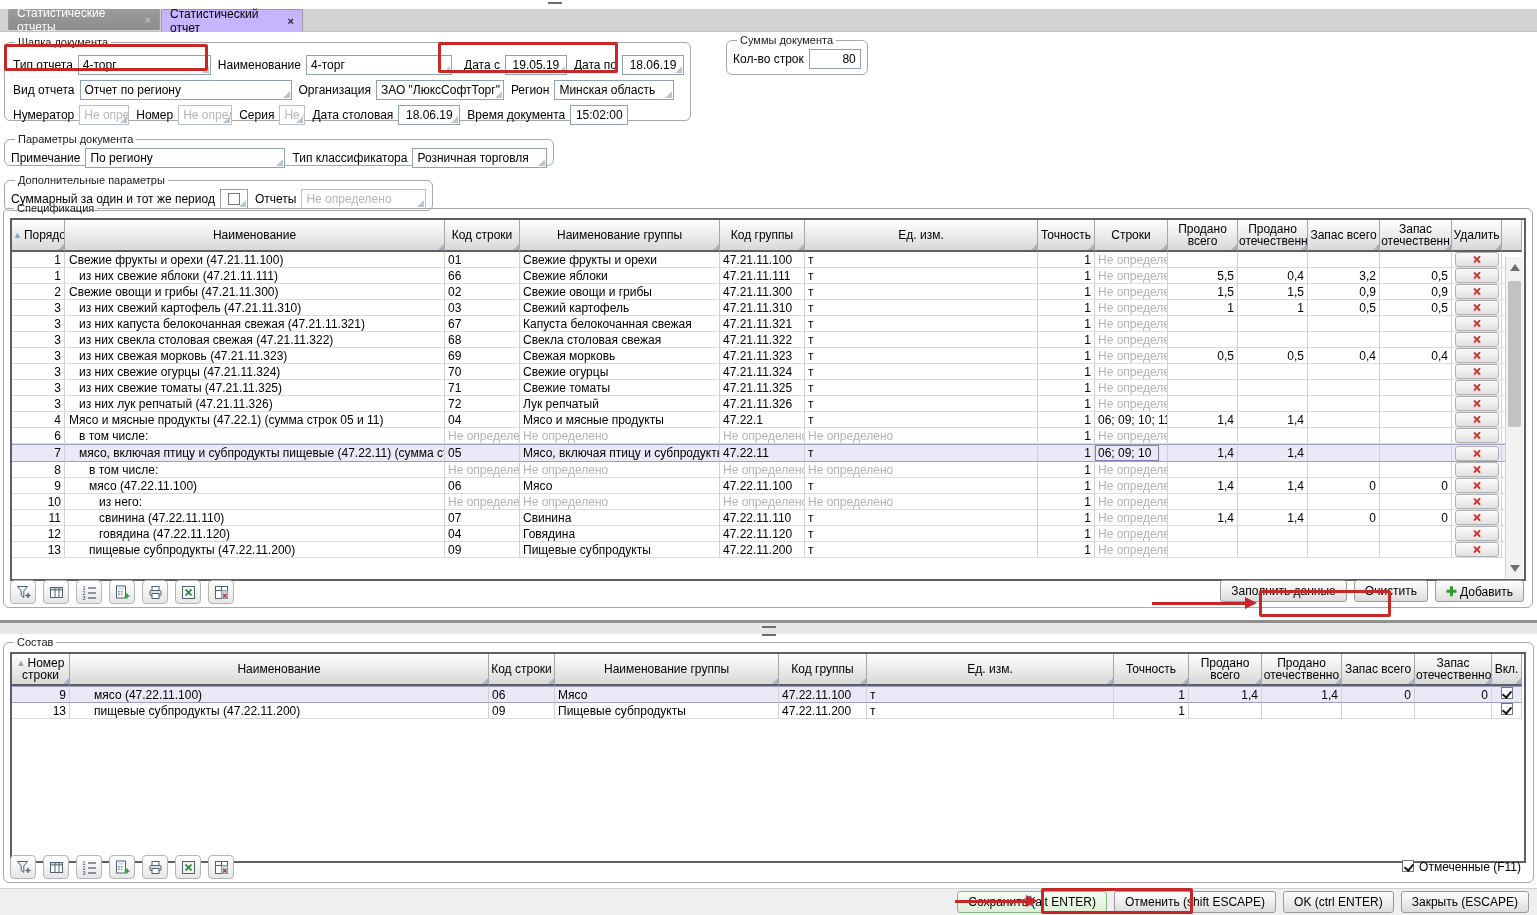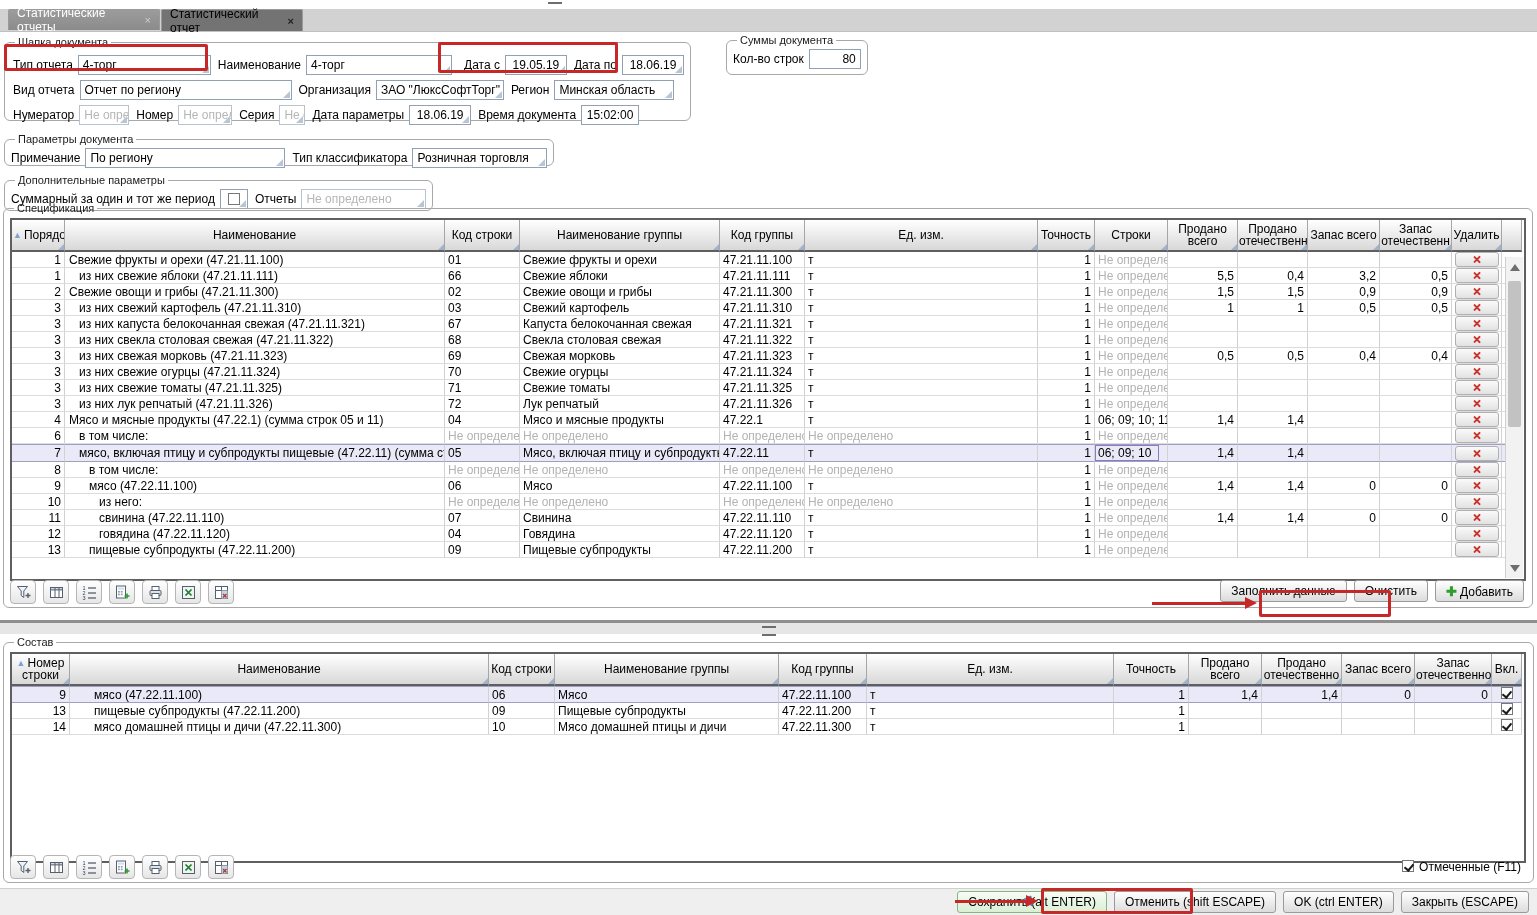--- a/index.html
+++ b/index.html
@@ -5,21 +5,21 @@
   html,body{margin:0;padding:0;background:#fff;font-family:"Liberation Sans",sans-serif;}
   #root{position:relative;width:1537px;height:915px;background:#fff;overflow:hidden;font-size:12px;color:#000;}
 
   
   #topstrip{position:absolute;left:0;top:0;width:1537px;height:9px;background:#ffffff;}
   .eq{width:14px;height:6px;border-top:2px solid #6e6e6e;border-bottom:2px solid #6e6e6e;}
   #top-eq{position:absolute;left:548px;top:2px;}
   #tabbar{position:absolute;left:0;top:9px;width:1537px;height:22px;background:#d2d2d2;border-bottom:1px solid #c0c0c0;}
   .tab{position:absolute;top:0;height:21px;display:flex;align-items:center;padding:0 8px;font-size:12px;border:1px solid #9a9a9a;border-bottom:none;border-radius:2px 2px 0 0;box-sizing:border-box;cursor:default;}
   #tab1{left:8px;width:152px;background:linear-gradient(#9c9c9c,#8b8b8b);color:#fff;}
-  #tab2{left:161px;width:142px;background:#737373;color:#000;height:22px;}
+  #tab2{left:161px;width:142px;background:#c4b5fd;color:#000;height:22px;}
   .tabx{margin-left:7px;font-size:11px;line-height:10px;}
   #tab1 .tabx{color:#cfcfcf;}
   #tab2 .tabx{color:#222;font-weight:bold;}
 
   
   fieldset{position:absolute;margin:0;border:1px solid #a8a8a8;border-radius:6px;padding:2px 6px 4px 6px;box-sizing:border-box;background:transparent;}
   legend{font-size:11px;padding:0 3px;margin-left:4px;color:#1a1a1a;}
   #fs-header{left:4px;top:36px;width:680px;height:85px;}
   #fs-sums{left:690px;top:34px;width:131px;height:41px;margin-left:36px;}
   #fs-params{left:4px;top:133px;width:516px;height:33px;}
@@ -150,21 +150,21 @@
           <span>Не опред</span>
         </div>
       <span class="lbl">Номер</span>
       <div class="fld combo dis" style="width:54px">
           <span>Не опреде</span>
         </div>
       <span class="lbl">Серия</span>
       <div class="fld combo dis" style="width:26px">
           <span>Не о</span>
         </div>
-      <span class="lbl">Дата параметры</span>
+      <span class="lbl">Дата столовая</span>
       <div class="fld combo ctr" style="width:62px">
           <span>18.06.19</span>
         </div>
       <span class="lbl">Время документа</span>
       <div class="fld ctr" style="width:58px">
           <span>15:02:00</span>
         </div>
     </div>
   </fieldset>
 
@@ -777,34 +777,20 @@
               <td>Пищевые субпродукты</td>
               <td>47.22.11.200</td>
               <td>т</td>
               <td class="num">1</td>
               <td class="num"></td>
               <td class="num"></td>
               <td class="num"></td>
               <td class="num"></td>
               <td style="text-align: center;"><span class="chk on"></span></td>
             </tr>
-            <tr>
-              <td class="num">14</td>
-              <td style="padding-left: 24px;">мясо домашней птицы и дичи (47.22.11.300)</td>
-              <td>10</td>
-              <td>Мясо домашней птицы и дичи</td>
-              <td>47.22.11.300</td>
-              <td>т</td>
-              <td class="num">1</td>
-              <td class="num"></td>
-              <td class="num"></td>
-              <td class="num"></td>
-              <td class="num"></td>
-              <td style="text-align: center;"><span class="chk on"></span></td>
-            </tr>
           </tbody>
         </table>
     </div>
     <div class="tbar" id="sostav-toolbar">
         <button class="tbtn">
           <span style="display:flex">
             <svg width="15" height="15" viewBox="0 0 15 15">
               <path d="M1.5 1.5 L11.5 1.5 L7.8 6 L7.8 12.5 L5.2 10.5 L5.2 6 Z" fill="#eef4fb" stroke="#55606e" stroke-width="1"></path>
               <path d="M9.5 10.5 h5 M12 8 v5" stroke="#55606e" stroke-width="1.4"></path>
             </svg>

